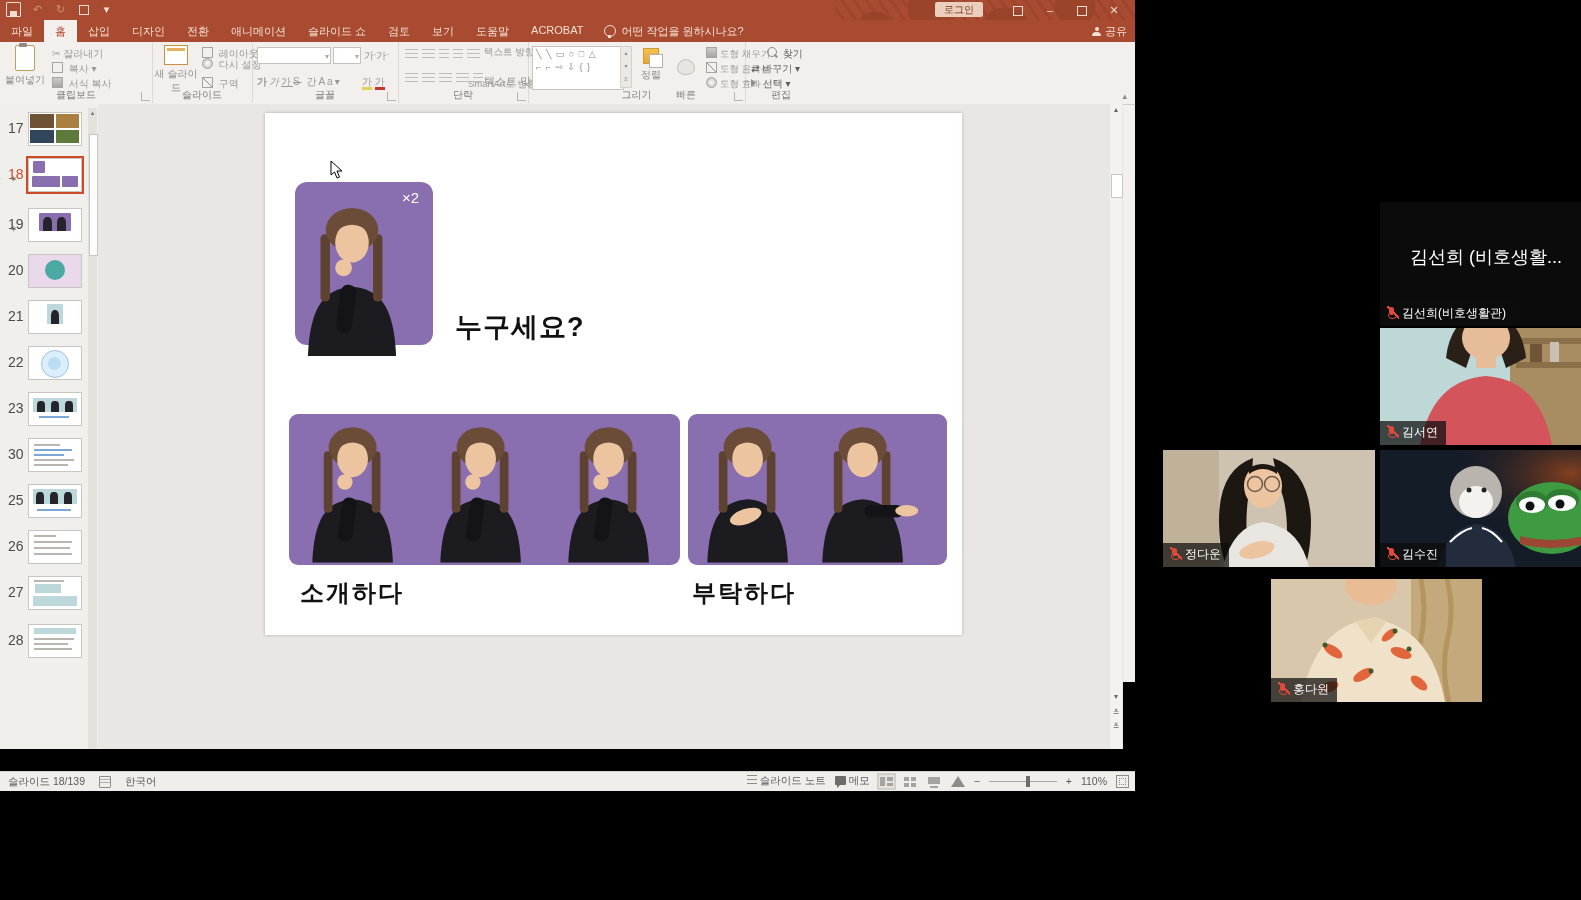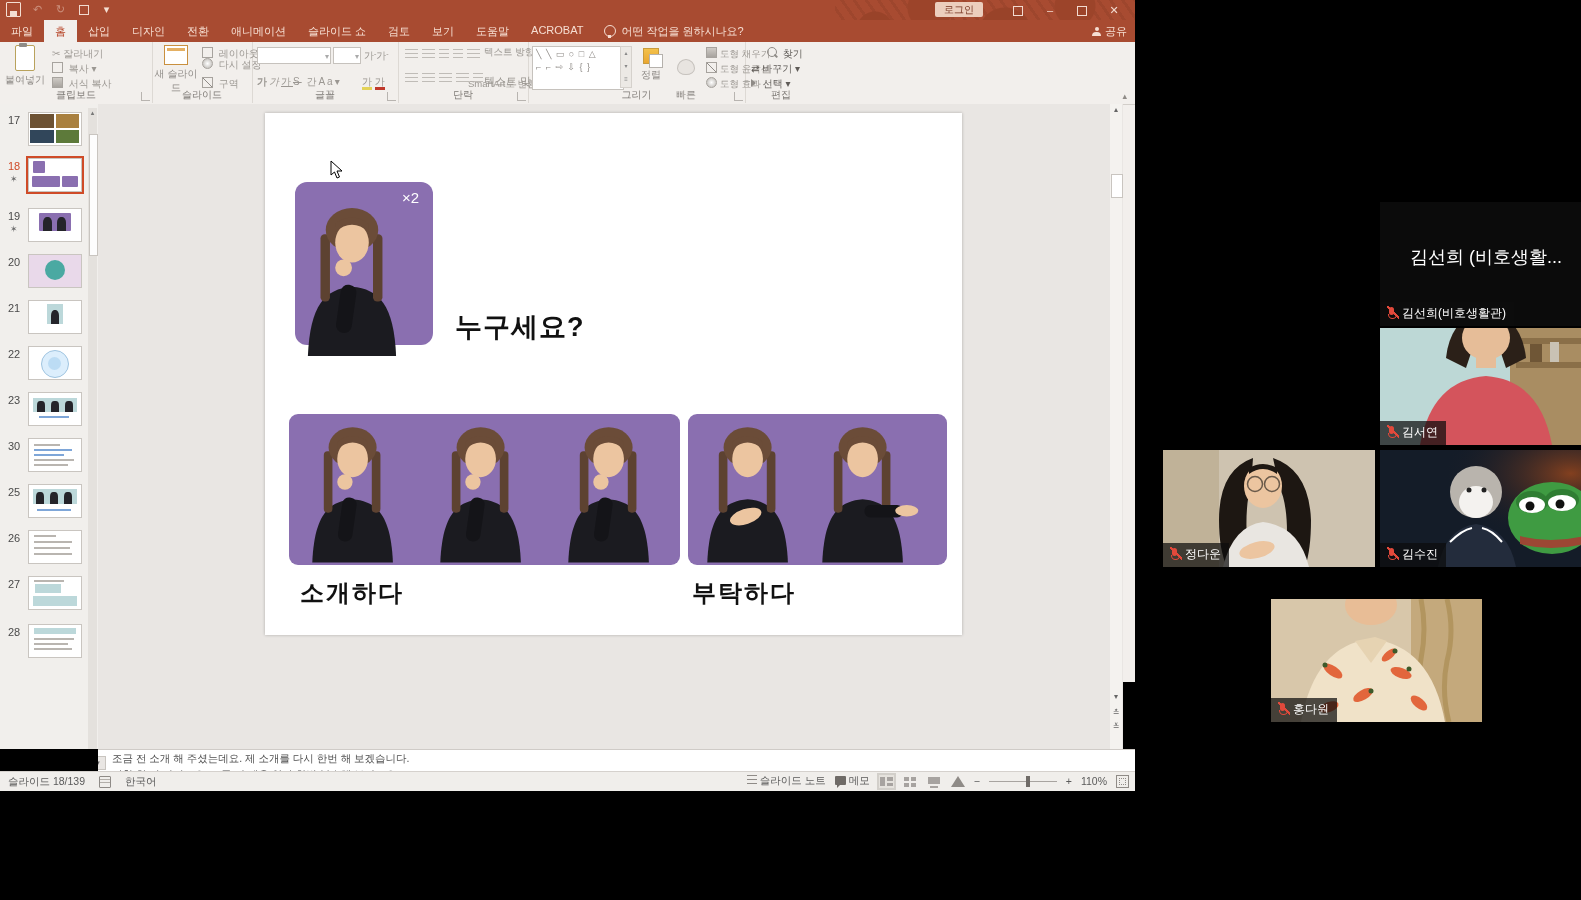--- a/index.html
+++ b/index.html
@@ -70,21 +70,21 @@
   .findic{display:inline-block;width:8px;height:8px;border:1.5px solid #8f8b87;border-radius:50%;position:relative;margin-right:3px;}
   .findic:after{content:"";position:absolute;left:6px;top:7px;width:4px;height:1.5px;background:#8f8b87;transform:rotate(45deg);}
   .selic{display:inline-block;width:0;height:0;border-left:5px solid #8f8b87;border-top:4px solid transparent;border-bottom:4px solid transparent;margin-right:4px;}
 
   
   .collapse{position:absolute;right:6px;bottom:3px;color:#8f8b87;font-size:9px;}
 
   
   .thumbs{position:absolute;left:0;top:104px;width:98px;height:645px;background:#f1efec;overflow:hidden;}
   .thitem{position:absolute;left:0;width:98px;}
-  .thnum{position:absolute;left:8px;top:2px;font-size:11px;color:#4a4a4a;}
+  .thnum{position:absolute;left:8px;top:8px;font-size:14px;color:#4a4a4a;}
   .thstar{position:absolute;left:10px;top:16px;font-size:9px;color:#6a6a6a;}
   .thimg{position:absolute;left:28px;top:0;width:52px;height:32px;background:#fff;border:1px solid #c9c5c0;overflow:hidden;}
   .thitem.sel .thimg{outline:2px solid #cf4b28;}
   .thitem.sel .thnum{color:#cf4b28;}
   .thsc{position:absolute;right:1px;top:4px;width:9px;height:641px;background:#e4e1dd;}
   .thsc .arr{position:absolute;left:0;width:9px;height:10px;color:#777;font-size:7px;text-align:center;line-height:10px;}
   .thsc .thumbbar{position:absolute;left:1px;top:26px;width:7px;height:120px;background:#fdfdfd;border:1px solid #c9c5c0;}
   
   .tv{position:absolute;inset:0;}
   .tv17{background:
@@ -511,25 +511,20 @@
       </div>
       <div class="vscroll">
         <span class="a" style="top:0;">▴</span>
         <span class="th"></span>
         <span class="a" style="bottom:46px;">▾</span>
         <span class="a" style="bottom:30px;">≛</span>
         <span class="a" style="bottom:16px;">≚</span>
       </div>
     </div>
 
-    <div class="notes">
-      <div class="ncol">▾</div>
-      <div class="nline">조금 전 소개 해 주셨는데요. 제 소개를 다시 한번 해 보겠습니다.</div>
-      <div class="nline">거창 한 거 아니고요.  조금 전 배운 인사 한번 복습해 보려고요.</div>
-    </div>
 
     <div class="sbar">
       <div class="sbl">
         <span>슬라이드 18/139</span>
         <span class="bookic"></span>
         <span>한국어</span>
       </div>
       <div class="sbr">
         <span><span class="noteic"></span><span>슬라이드 노트</span></span>
         <span><span class="memoic"></span><span>메모</span></span>
@@ -634,21 +629,21 @@
       <path d="M122,92 Q112,80 102,78" stroke="#fff" stroke-width="2" fill="none"></path>
     </svg>
     <span class="badge">
       <span class="micmute">
           <span class="micbase"></span>
         </span>
       <span>김수진</span>
     </span>
   </div>
 
-  <div class="tile" style="left:1271px;top:599px;width:211px;height:123px;">
+  <div class="tile" style="left:1271px;top:579px;width:211px;height:123px;">
     <svg viewBox="0 0 211 123">
       <rect width="211" height="123" fill="#d8c7aa"></rect>
       <rect x="140" width="71" height="123" fill="#c4a97c"></rect>
       <path d="M150,0 q6,30 0,60 q-6,33 2,63" stroke="#b2955f" stroke-width="5" fill="none"></path>
       <path d="M176,0 q8,32 0,62 q-6,30 2,61" stroke="#b2955f" stroke-width="5" fill="none"></path>
       <ellipse cx="100" cy="6" rx="26" ry="20" fill="#e8bd96"></ellipse>
       <path d="M30,123 Q44,46 100,40 Q160,46 174,123 Z" fill="#f0e2c8"></path>
       <path d="M84,42 L100,64 L116,42 L104,38 Z" fill="#e6d3b2"></path>
       <g fill="#e2663c">
         <ellipse cx="62" cy="72" rx="11" ry="5" transform="rotate(35 62 72)"></ellipse>

